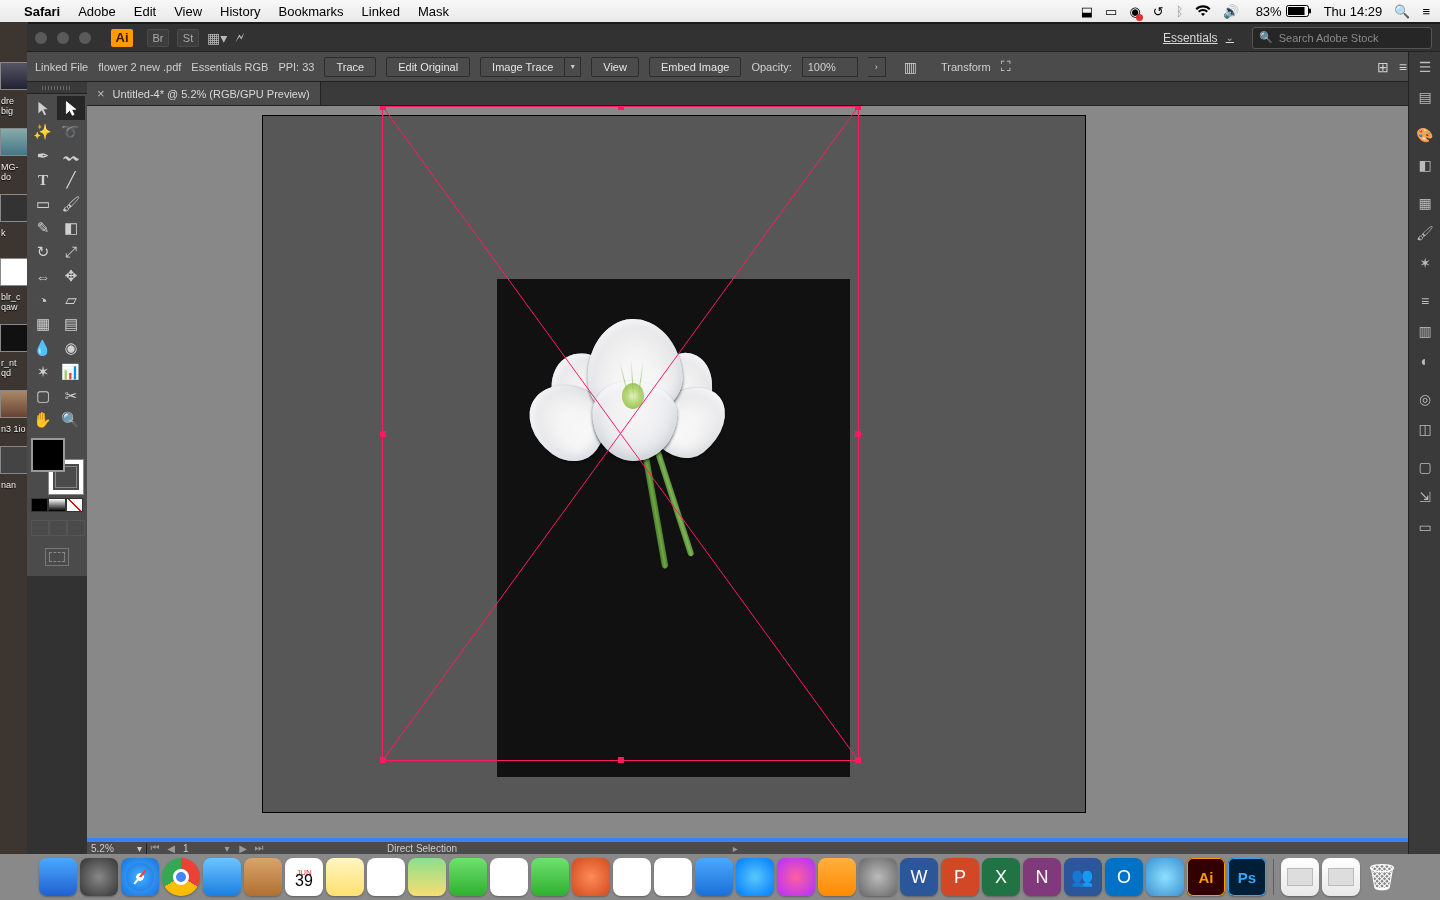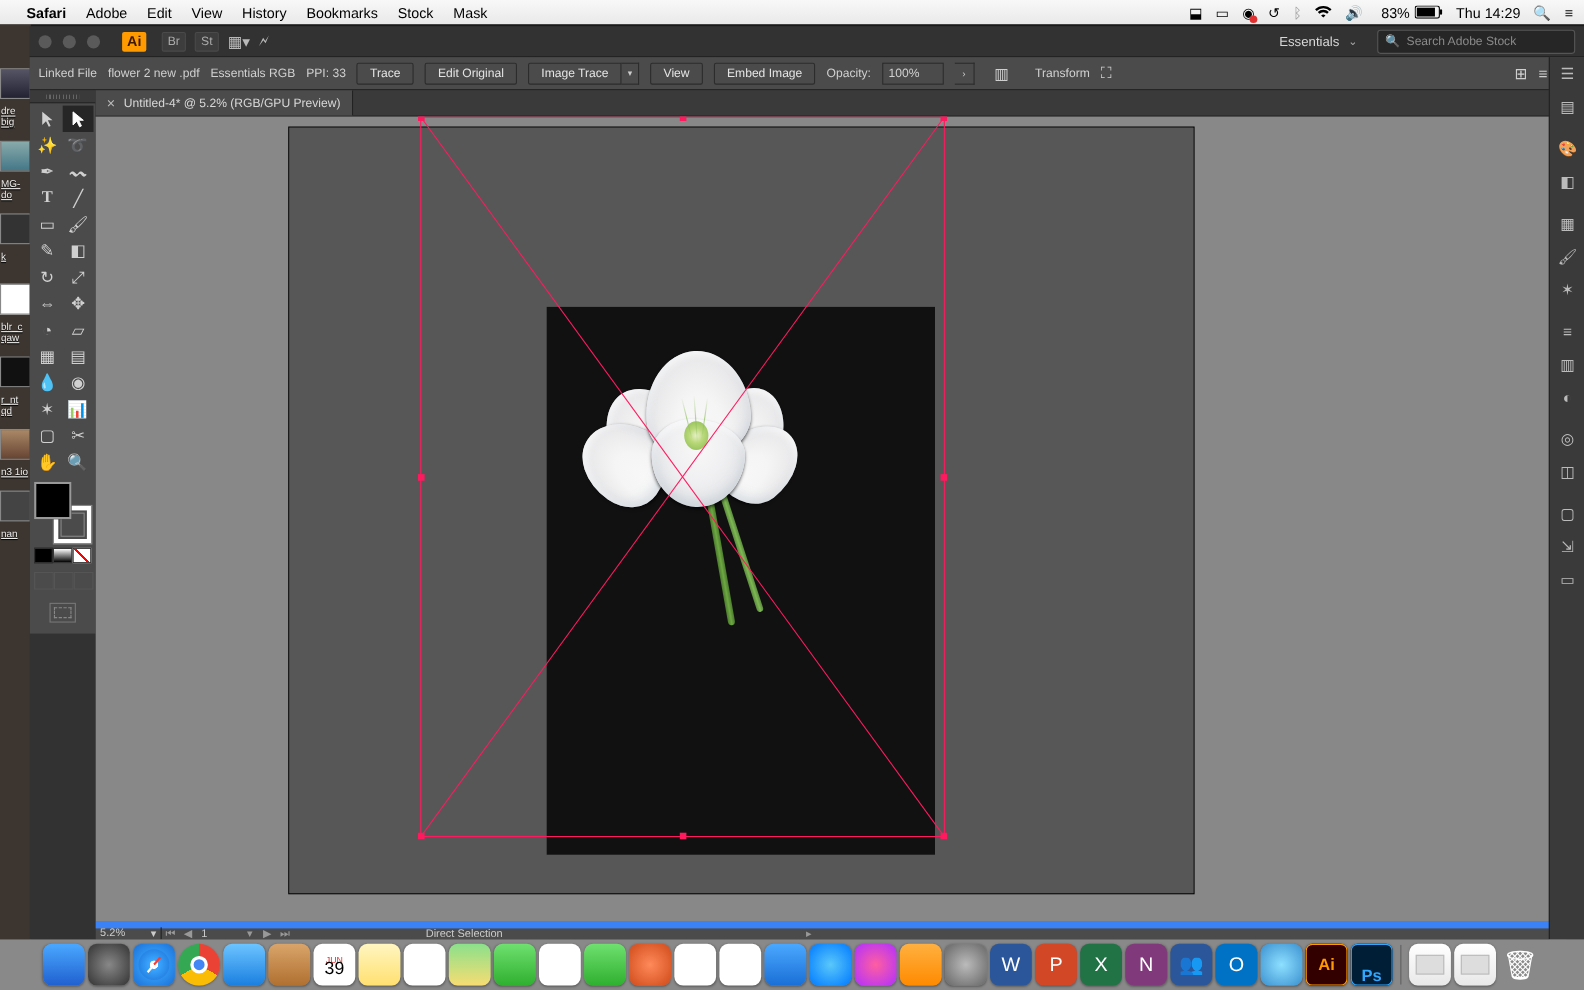--- a/index.html
+++ b/index.html
@@ -11,32 +11,32 @@
   .mac-menubar .appnm { font-weight: 700; margin-right: 18px; }
   .mac-menubar .mitem { margin-right: 18px; }
   .mac-menubar .spacer { flex: 1; }
   .mac-menubar .ricon { margin-left: 12px; display: inline-flex; align-items: center; font-size: 13px; }
   .mac-menubar .battery-label { margin-left: 4px; }
   .mac-menubar .clock { margin-left: 12px; }
 
   
   .desktop-strip { position: absolute; top: 22px; left: 0; width: 28px; bottom: 46px; background: #3d3630; z-index: 1; }
   .desktop-strip .thumb { width: 28px; height: 28px; margin-bottom: 6px; background: #555; border: 1px solid #888; }
-  .desktop-strip .lbl { font-size: 9px; color: #eee; line-height: 10px; padding: 0 1px; margin-bottom: 12px; text-shadow: 0 1px 1px #000; text-decoration: underline; }
+  .desktop-strip .lbl { font-size: 9px; color: #eee; line-height: 10px; padding: 0 1px; margin-bottom: 12px; text-shadow: 0 1px 1px #000; }
 
   
   .ai-win { position: absolute; top: 24px; left: 27px; right: 0; bottom: 46px; background: #323232; display: flex; flex-direction: column; z-index: 10; }
 
   .ai-titlebar { height: 28px; background: #323232; display: flex; align-items: center; padding: 0 8px; gap: 8px; border-bottom: 1px solid #222; }
   .tl-dot { width: 12px; height: 12px; border-radius: 50%; background: #5a5a5a; display: inline-block; margin-right: 2px; }
   .ai-logo { width: 22px; height: 18px; background: #ff9a00; color: #3a1900; font-weight: 700; font-size: 13px; display: flex; align-items: center; justify-content: center; border-radius: 2px; margin: 0 6px 0 10px; }
   .ai-titlebar .sq { width: 22px; height: 18px; background: #3d3d3d; color: #aaa; font-size: 11px; display: flex; align-items: center; justify-content: center; border: 1px solid #4a4a4a; border-radius: 2px; }
   .ai-titlebar .ticon { color: #b9b9b9; font-size: 14px; }
   .ai-titlebar .spacer { flex: 1; }
-  .workspace-sel { color: #d8d8d8; font-size: 12px; display: flex; align-items: center; gap: 8px; padding: 3px 10px; }
+  .workspace-sel { color: #d8d8d8; font-size: 12px; display: flex; align-items: center; gap: 8px; padding: 3px 10px; text-decoration: underline; }
   .workspace-sel .chev { font-size: 10px; color: #aaa; }
   .ai-search { width: 180px; height: 22px; background: #262626; border: 1px solid #555; border-radius: 3px; display: flex; align-items: center; padding: 0 6px; color: #8a8a8a; font-size: 11px; gap: 6px; }
 
   .ai-control { height: 30px; background: #4b4b4b; border-bottom: 1px solid #222; display: flex; align-items: center; padding: 0 8px; gap: 10px; color: #d0d0d0; font-size: 11px; }
   .ai-control .txt { white-space: nowrap; }
   .ai-control .fname { color: #cfcfcf; }
   .ai-control .btn { background: #4b4b4b; border: 1px solid #2c2c2c; padding: 3px 11px; border-radius: 2px; color: #e4e4e4; cursor: pointer; }
   .ai-control .sel { display: flex; align-items: center; }
   .ai-control .sel .dd { width: 16px; height: 20px; border: 1px solid #2c2c2c; border-left: none; display: flex; align-items: center; justify-content: center; font-size: 8px; color: #ccc; }
   .ai-control .opac-box { width: 56px; height: 20px; border: 1px solid #2c2c2c; display: flex; align-items: center; padding: 0 5px; background: #4b4b4b; }
@@ -77,21 +77,21 @@
   .ai-tab { background: #4b4b4b; display: flex; align-items: center; padding: 0 10px; gap: 8px; font-size: 11px; color: #d8d8d8; border-right: 1px solid #222; }
   .ai-tab .x { color: #bbb; cursor: pointer; font-size: 13px; }
   .ai-canvas-wrap { flex: 1; position: relative; overflow: hidden; background: #888888; }
   .artboard { position: absolute; background: #575757; outline: 1px solid #000; }
   .placed { position: absolute; background: #111; }
   .bbox { position: absolute; border: 1px solid #ff1a5f; pointer-events: none; }
   .bbox::before, .bbox::after { content:""; position:absolute; background:transparent; }
   .bbox-diag { position:absolute; width:100%; height:100%; }
   .bbox-diag line { stroke:#ff1a5f; stroke-width:1; }
   .hnd { position:absolute; width:6px; height:6px; background:#ff1a5f; border:1px solid #fff0; }
-  .canvas-scroll { height: 16px; background: #4b4b4b; display: flex; align-items: center; border-top: 6px solid #3b82f6; font-size: 10px; color: #ccc; }
+  .canvas-scroll { height: 16px; background: #4b4b4b; display: flex; align-items: center; border-top: 4px solid #3b82f6; font-size: 10px; color: #ccc; }
   .canvas-scroll .zoombox { width: 60px; padding: 0 4px; border-right: 1px solid #222; }
   .canvas-scroll .zoombox .dd { float:right; }
   .canvas-scroll .navbtn { width: 16px; text-align: center; color: #999; }
   .canvas-scroll .pagebox { width: 40px; padding: 0 4px; }
   .canvas-scroll .toolname { flex: 1; padding-left: 120px; }
   .canvas-scroll .sb { flex: 2; }
 
   
   .flower { position: absolute; }
   .petal { position: absolute; background: radial-gradient(ellipse at 50% 80%, #f8f8f8 0%, #f5f5f5 35%, #e8e8ea 68%, #d8dadc 100%); border-radius: 48% 52% 60% 40% / 58% 60% 40% 42%; box-shadow: inset 0 -6px 10px rgba(140,160,180,.25), inset 2px 4px 6px rgba(255,255,255,.7), 0 2px 3px rgba(0,0,0,.6); }
@@ -115,21 +115,21 @@
 <body>
 
 <div class="mac-menubar">
   <span class="apple"></span>
   <span class="appnm">Safari</span>
   <span class="mitem">Adobe</span>
   <span class="mitem">Edit</span>
   <span class="mitem">View</span>
   <span class="mitem">History</span>
   <span class="mitem">Bookmarks</span>
-  <span class="mitem">Stock</span>
+  <span class="mitem">Linked</span>
   <span class="mitem">Mask</span>
   <span class="spacer"></span>
   <span class="ricon">⬓</span>
   <span class="ricon">▭</span>
   <span class="ricon" style="position:relative">◉<span style="position:absolute;right:-2px;bottom:-2px;width:7px;height:7px;background:#e03030;border-radius:50%"></span></span>
   <span class="ricon">↺</span>
   <span class="ricon" style="color:#999">ᛒ</span>
   <span class="ricon">
       <svg width="16" height="12" viewBox="0 0 16 12">
         <path d="M8 11 L6 9 A3 3 0 0 1 10 9 Z M3 6 A7 7 0 0 1 13 6 L11.5 7.5 A5 5 0 0 0 4.5 7.5 Z M0.5 3.5 A10.5 10.5 0 0 1 15.5 3.5 L14 5 A8.5 8.5 0 0 0 2 5 Z" fill="#000"></path>
@@ -371,21 +371,21 @@
           <div style="width:2px;height:18px;background:linear-gradient(#ff3b30 50%,#fff 50%);transform:rotate(40deg)"></div>
         </div>
       </div><div class="app" style="background: conic-gradient(rgb(234, 67, 53) 0deg, rgb(234, 67, 53) 120deg, rgb(251, 188, 5) 120deg, rgb(251, 188, 5) 240deg, rgb(52, 168, 83) 240deg, rgb(52, 168, 83) 360deg); border-radius: 50%; position: relative;">
         <div style="position:absolute;inset:11px;background:#4285f4;border-radius:50%;border:3px solid #fff"></div>
       </div><div class="app" style="background: linear-gradient(rgb(108, 196, 255), rgb(26, 127, 224));"></div><div class="app" style="background: linear-gradient(rgb(217, 164, 106), rgb(176, 112, 48));"></div><div class="app" style="background: rgb(255, 255, 255);">
         <div style="font-size:8px;color:#e03030;line-height:8px;text-align:center">JUN<div style="font-size:16px;color:#000;font-weight:400">39</div></div>
       </div><div class="app" style="background: linear-gradient(rgb(255, 246, 192), rgb(255, 224, 112));"></div><div class="app" style="background: rgb(255, 255, 255);"></div><div class="app" style="background: linear-gradient(rgb(139, 224, 139), rgb(247, 221, 114));"></div><div class="app" style="background: linear-gradient(rgb(111, 224, 111), rgb(47, 176, 47));"></div><div class="app" style="background: rgb(255, 255, 255);"></div><div class="app" style="background: linear-gradient(rgb(111, 224, 111), rgb(47, 176, 47));"></div><div class="app" style="background: radial-gradient(circle, rgb(255, 138, 90), rgb(208, 74, 26));"></div><div class="app" style="background: rgb(255, 255, 255);"></div><div class="app" style="background: rgb(255, 255, 255);"></div><div class="app" style="background: linear-gradient(rgb(74, 168, 255), rgb(26, 111, 214));"></div><div class="app" style="background: radial-gradient(circle, rgb(90, 200, 250), rgb(0, 122, 255));"></div><div class="app" style="background: radial-gradient(circle, rgb(255, 94, 160), rgb(176, 48, 255));"></div><div class="app" style="background: linear-gradient(rgb(255, 176, 64), rgb(255, 138, 0));"></div><div class="app" style="background: radial-gradient(circle, rgb(187, 187, 187), rgb(102, 102, 102));"></div><div class="app" style="background: rgb(43, 87, 154);">W</div><div class="app" style="background: rgb(210, 71, 38);">P</div><div class="app" style="background: rgb(33, 115, 70);">X</div><div class="app" style="background: rgb(128, 57, 123);">N</div><div class="app" style="background: rgb(43, 87, 154);">
         <span style="font-size:18px">👥</span>
       </div><div class="app" style="background: rgb(0, 114, 198);">O</div><div class="app" style="background: radial-gradient(circle, rgb(142, 224, 255), rgb(58, 144, 208));"></div><div class="app" style="background: rgb(51, 0, 0); border-radius: 6px; box-shadow: rgb(255, 154, 0) 0px 0px 0px 1px inset, rgba(0, 0, 0, 0.3) 0px 1px 2px;">
         <span style="color:#ff9a00;font-weight:700;font-size:15px">Ai</span>
-      </div><div class="app" style="background: rgb(0, 30, 54); border-radius: 6px; box-shadow: rgb(49, 168, 255) 0px 0px 0px 1px inset, rgba(0, 0, 0, 0.3) 0px 1px 2px; align-items: flex-end;">
+      </div><div class="app" style="background: rgb(0, 30, 54); border-radius: 6px; box-shadow: rgb(49, 168, 255) 0px 0px 0px 1px inset, rgba(0, 0, 0, 0.3) 0px 1px 2px;">
         <span style="color:#31a8ff;font-weight:700;font-size:15px">Ps</span>
       </div></div>
   <div class="divider"></div>
   <div id="dock-right" style="display:contents"><div class="app" style="background: linear-gradient(rgb(255, 255, 255), rgb(232, 232, 232));">
         <div style="width:26px;height:18px;background:#ddd;border:1px solid #bbb"></div>
       </div><div class="app" style="background: linear-gradient(rgb(255, 255, 255), rgb(232, 232, 232));">
         <div style="width:26px;height:18px;background:#ddd;border:1px solid #bbb"></div>
       </div><div class="app" style="background: transparent; font-size: 26px; box-shadow: none; filter: grayscale(0.4);">🗑</div></div>
 </div>
 

